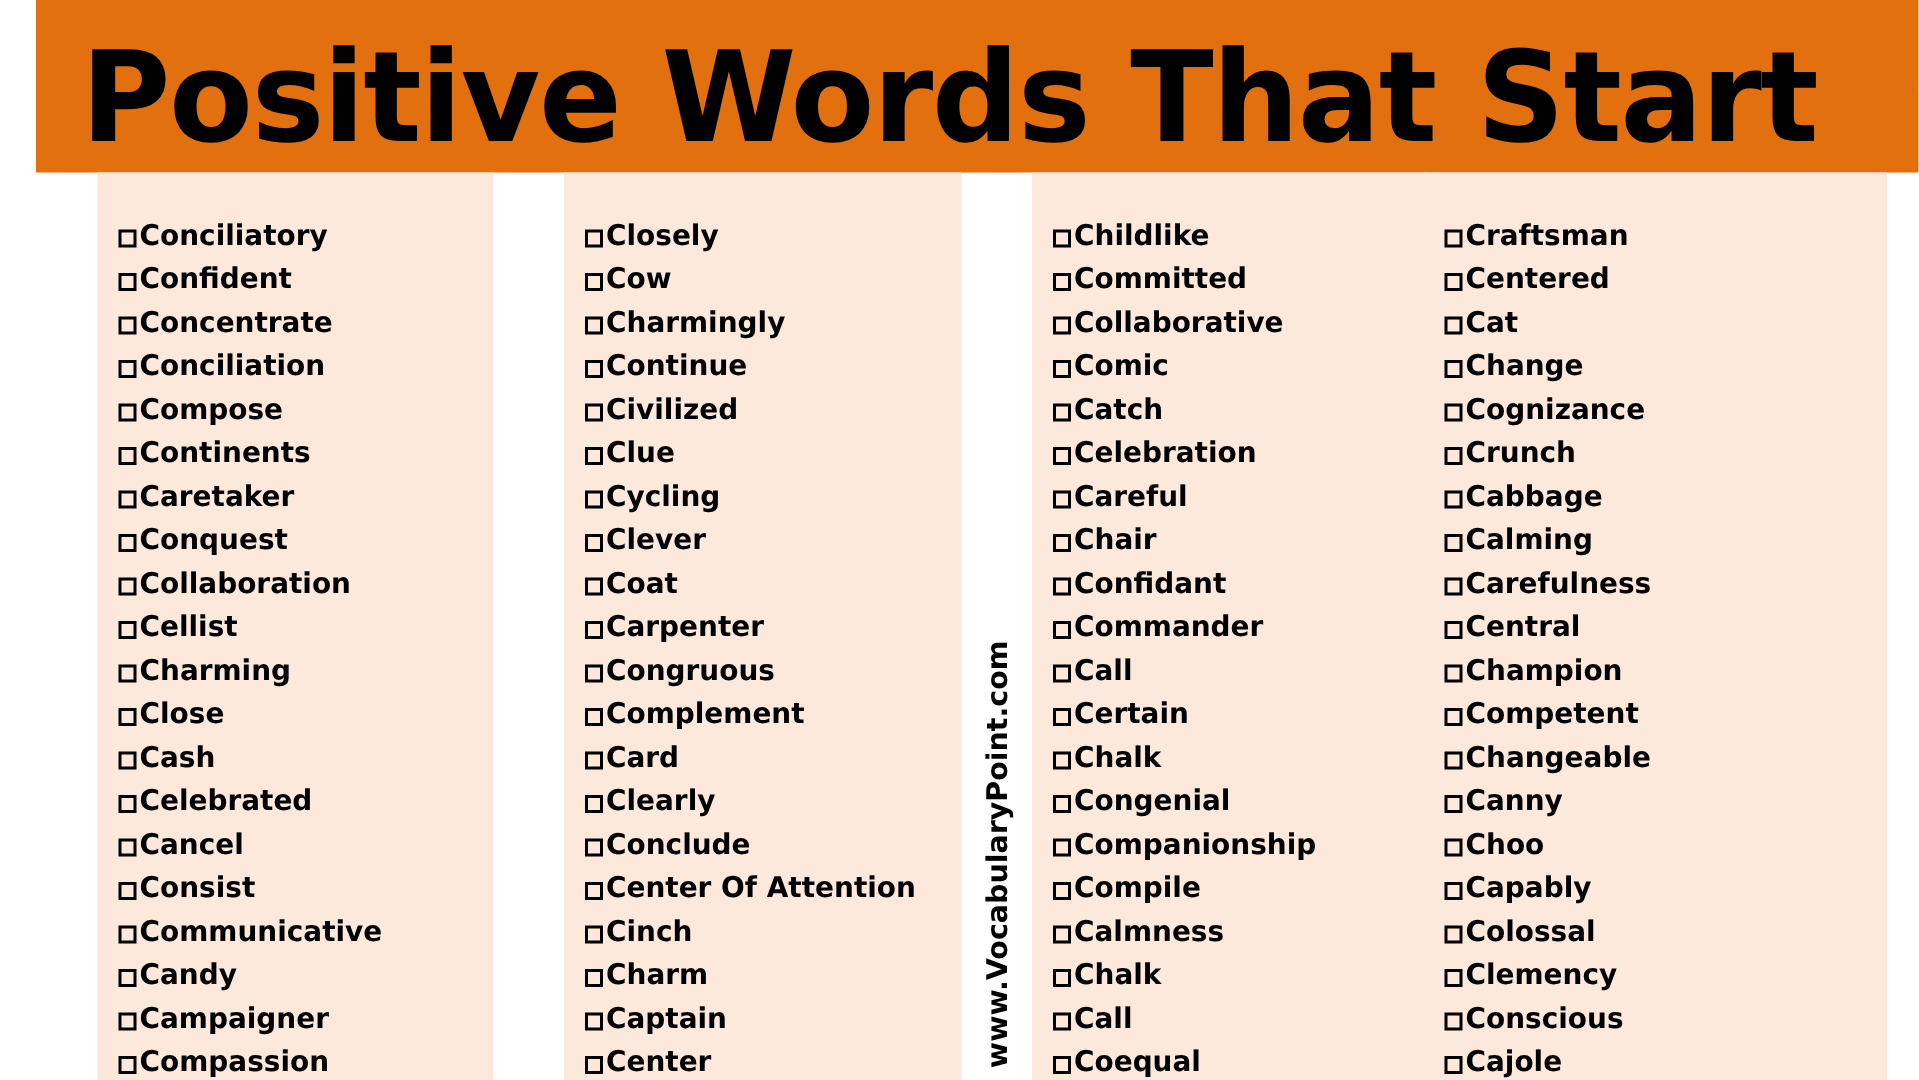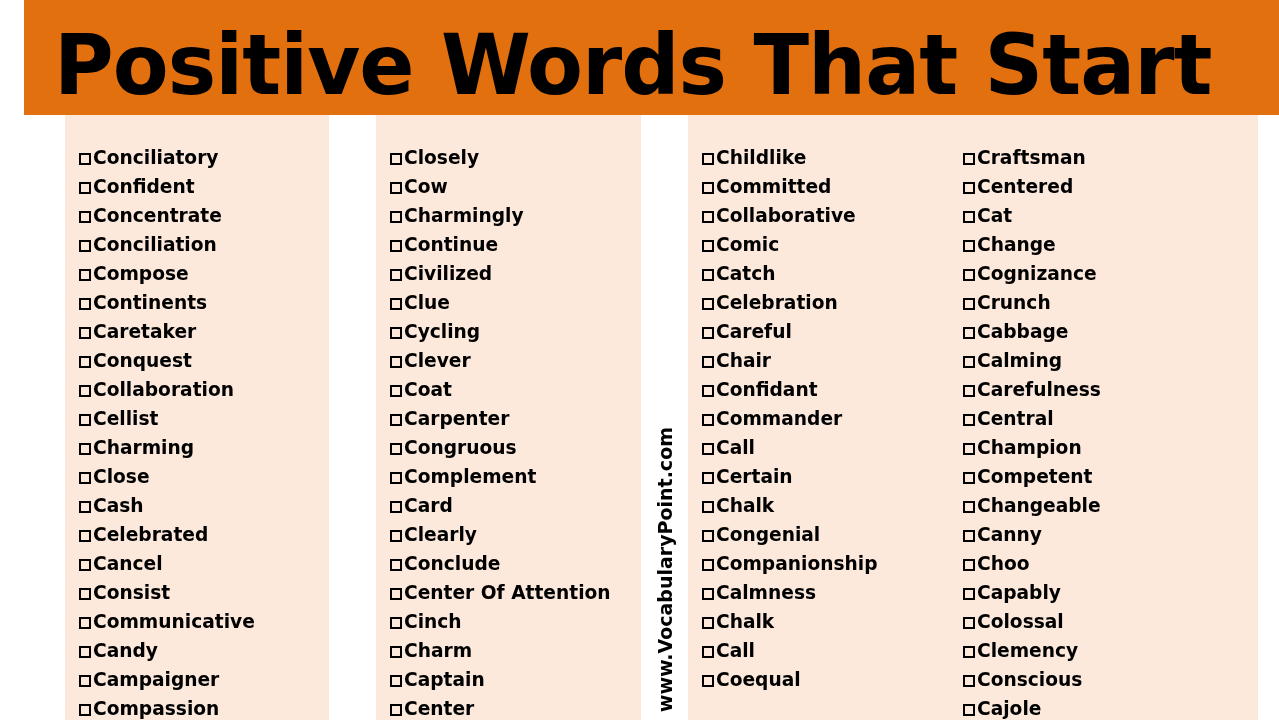--- a/index.html
+++ b/index.html
@@ -377,20 +377,24 @@
           <li class="word-item">
             <span class="checkbox-glyph"></span>
             <span class="word-label">Congenial</span>
           </li>
           <li class="word-item">
             <span class="checkbox-glyph"></span>
             <span class="word-label">Companionship</span>
           </li>
           <li class="word-item">
             <span class="checkbox-glyph"></span>
+            <span class="word-label">Compile</span>
+          </li>
+          <li class="word-item">
+            <span class="checkbox-glyph"></span>
             <span class="word-label">Calmness</span>
           </li>
           <li class="word-item">
             <span class="checkbox-glyph"></span>
             <span class="word-label">Chalk</span>
           </li>
           <li class="word-item">
             <span class="checkbox-glyph"></span>
             <span class="word-label">Call</span>
           </li>

